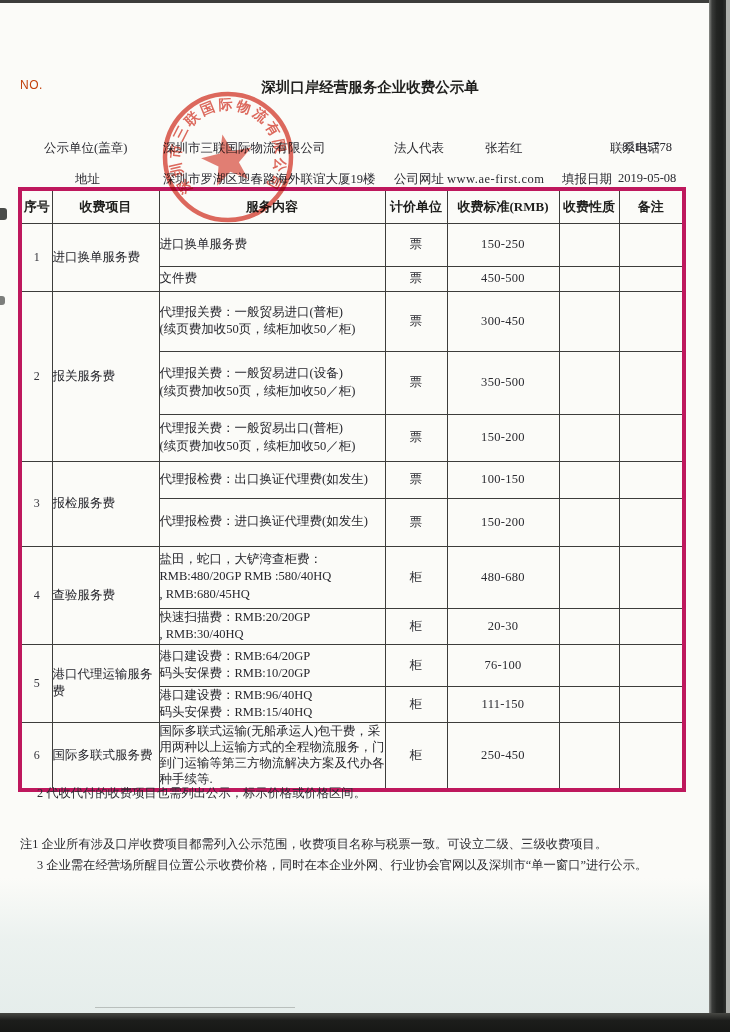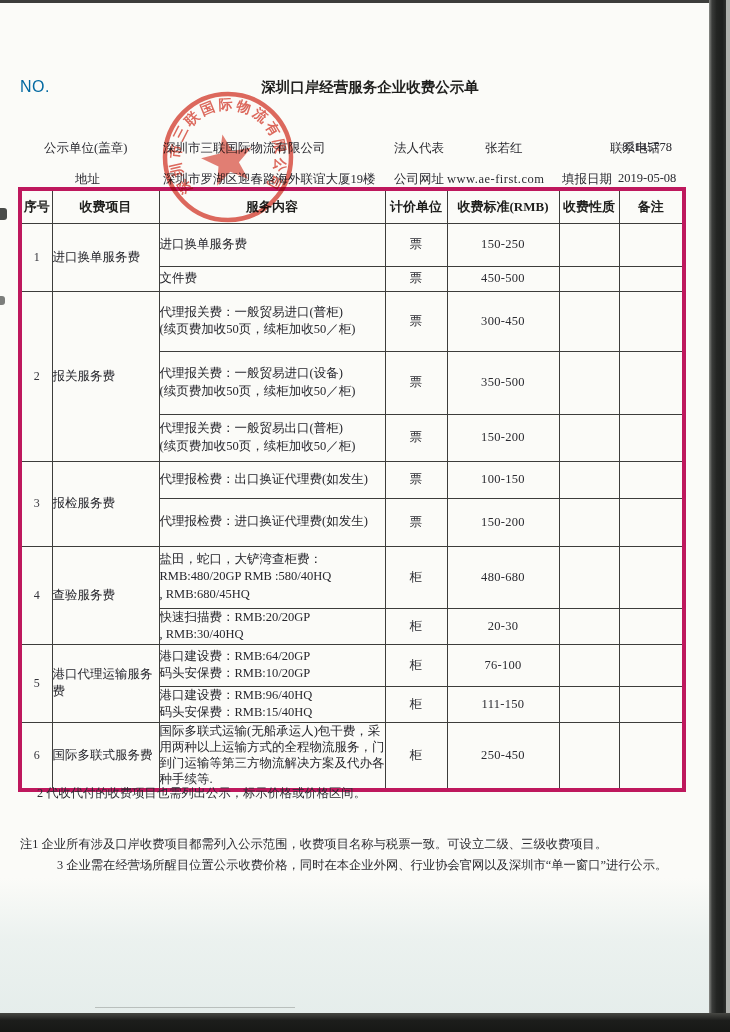--- a/index.html
+++ b/index.html
@@ -16,21 +16,21 @@
     background:linear-gradient(90deg,#8b8d89 0%,#3a3c3a 18%,#232523 45%,#1d1f1d 78%,#2e302e 100%);}
   .right-light{left:726px;top:0;width:4px;height:1032px;background:#aeb0ac;}
   .bottom-band{left:0;top:1013px;width:730px;height:19px;
     background:linear-gradient(180deg,#474844 0%,#1c1d1b 40%,#171816 100%);}
   .bottom-tint{left:0;top:878px;width:712px;height:135px;
     background:linear-gradient(180deg,rgba(224,235,233,0) 0%,rgba(220,232,230,.5) 45%,rgba(224,234,232,.8) 100%);}
   .faint-line{left:95px;top:1007px;width:200px;height:1px;background:#b9bfbc;}
   .mark1{left:0;top:208px;width:7px;height:12px;background:#4a4c4a;border-radius:0 3px 3px 0;}
   .mark2{left:0;top:296px;width:5px;height:9px;background:#7c7e7c;border-radius:0 3px 3px 0;}
   
-  .no-label{left:20px;top:78px;font-size:16px;letter-spacing:.5px;color:#0369a1;
+  .no-label{left:20px;top:78px;font-size:12px;letter-spacing:.5px;color:#c2410c;
     font-family:"Liberation Sans","DejaVu Sans",sans-serif;}
   .title{left:160px;top:78px;width:420px;text-align:center;font-size:14.5px;font-weight:bold;color:#1f1f1d;}
   .validity{left:160px;top:110px;width:420px;text-align:center;font-size:13px;font-weight:bold;color:#25252a;
     text-decoration:underline;text-underline-offset:3px;}
   .info{font-size:12.5px;color:#2a2a30;white-space:nowrap;}
   
   table.fee{position:absolute;left:18px;top:187px;width:664px;border-collapse:collapse;table-layout:fixed;
     border:4px solid #be185d;}
   table.fee th,table.fee td{border:1px solid #3d3d3b;padding:0;vertical-align:middle;overflow:hidden;}
   table.fee th{font-size:13px;font-weight:bold;text-align:center;color:#1e1e1c;}
@@ -195,21 +195,21 @@
         <td class="ctr">柜</td>
         <td class="ctr">250-450</td>
         <td></td>
         <td></td>
       </tr>
     </tbody>
   </table>
 
   <div class="abs note" style="left:20px;top:836px;">注1 企业所有涉及口岸收费项目都需列入公示范围，收费项目名称与税票一致。可设立二级、三级收费项目。</div>
   <div class="abs note" style="left:37px;top:785px;">2 代收代付的收费项目也需列出公示，标示价格或价格区间。</div>
-  <div class="abs note" style="left:37px;top:857px;margin-left:20px;">3 企业需在经营场所醒目位置公示收费价格，同时在本企业外网、行业协会官网以及深圳市“单一窗口”进行公示。</div>
+  <div class="abs note" style="left:37px;top:857px;">3 企业需在经营场所醒目位置公示收费价格，同时在本企业外网、行业协会官网以及深圳市“单一窗口”进行公示。</div>
 
   <svg class="stamp" viewBox="0 0 140 140">
     <circle cx="70" cy="70" r="63" fill="none" stroke-width="4.5" stroke="#d9493b"></circle>
     <polygon points="64.4,47.6 74.5,64.0 93.4,60.5 80.9,75.2 90.1,92.1 72.3,84.8 59.0,98.7 60.5,79.5 43.1,71.2 61.8,66.6" fill-opacity="0.85" fill="#d9493b"></polygon>
     <defs>
       <path id="sealArc" d="M 36 104 A 48 48 0 1 1 104 104" fill="none"></path>
     </defs>
     <text fill="#d9493b">
       <textPath href="#sealArc" startOffset="2" textLength="218" lengthAdjust="spacing">深圳市三联国际物流有限公司</textPath>
     </text>

